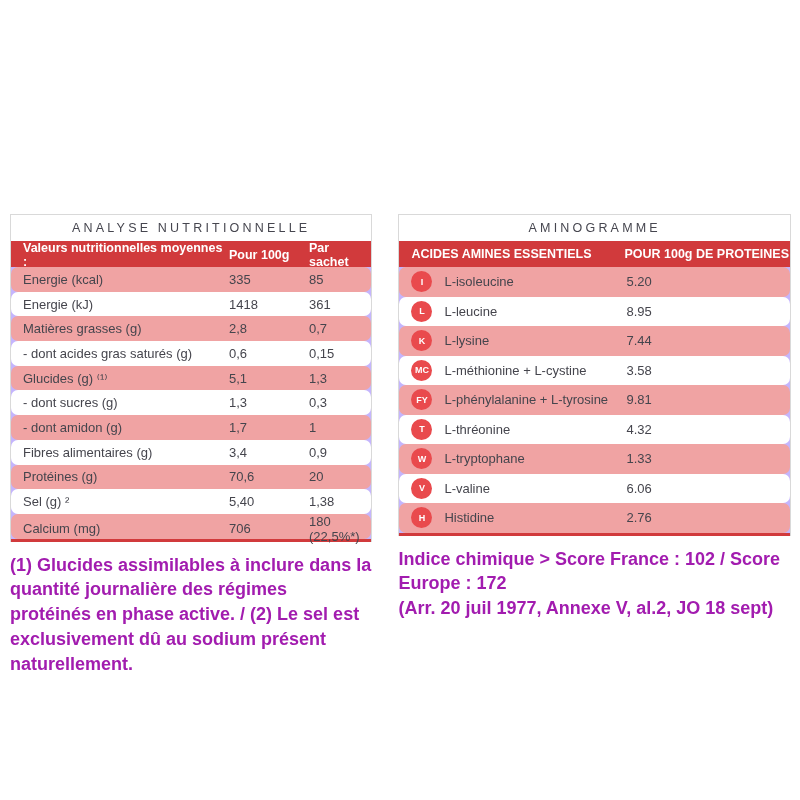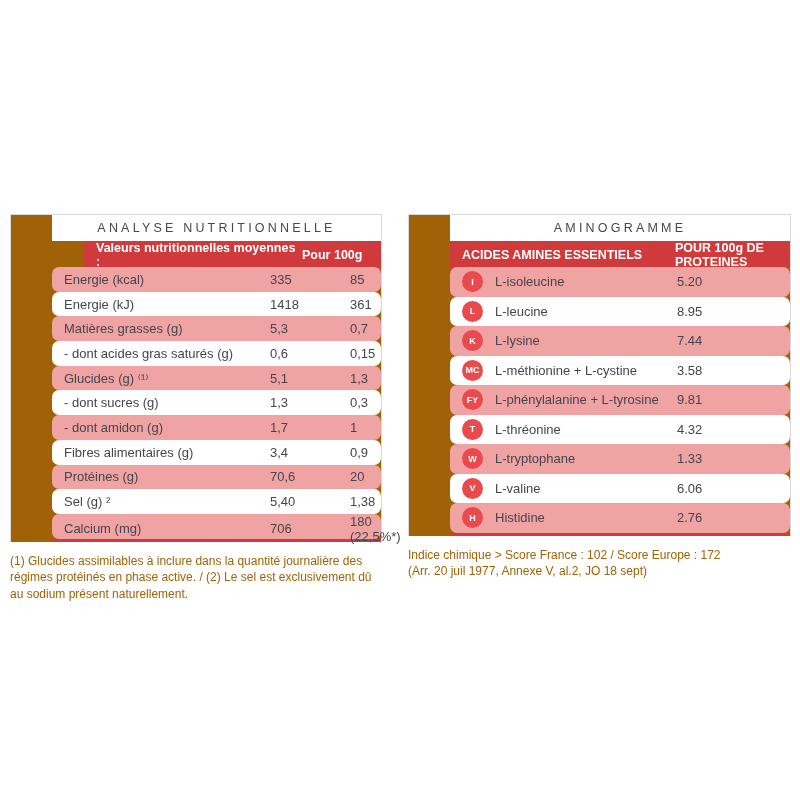--- a/index.html
+++ b/index.html
@@ -13,22 +13,21 @@
     padding: 214px 9px 0 10px;
     gap: 26px;
     align-items: flex-start;
   }
   .col-left { width: 372px; }
   .col-right { width: 403px; }
 
   .table {
     border: 1px solid #d9d9d9;
     border-bottom: none;
-    background: #a16207;
-    padding-left: 41px;
+    background: #c4b5fd;
   }
   .table-title {
     height: 26px;
     display: flex;
     align-items: center;
     justify-content: center;
     font-size: 12.5px;
     font-weight: 500;
     letter-spacing: 3.2px;
     color: #46464f;
@@ -36,21 +35,21 @@
   }
   .thead {
     background: #d13a3c;
     color: #ffffff;
     height: 26px;
     display: grid;
     align-items: center;
     font-size: 12.5px;
     font-weight: 600;
   }
-  .col-left .thead { grid-template-columns: 218px 80px 1fr; margin-left: 32px; }
+  .col-left .thead { grid-template-columns: 218px 80px 1fr; }
   .col-right .thead { grid-template-columns: 225px 1fr; }
 
   .row {
     display: grid;
     align-items: center;
     font-size: 13px;
     color: #45454d;
     background: #ffffff;
     border-radius: 7px;
   }
@@ -69,23 +68,24 @@
     color: #ffffff;
     font-size: 9px;
     font-weight: 700;
     display: flex;
     align-items: center;
     justify-content: center;
     letter-spacing: 0;
   }
   .footnote {
     margin-top: 11px;
-    font-size: 12px;
+    font-size: 18px;
     line-height: 1.38;
-    color: #a16207;
+    color: #a21caf;
+    font-weight: bold;
   }
 </style>
 </head>
 <body>
 
 <div class="wrap">
 
   <div class="col-left">
     <div class="table">
       <div class="table-title">ANALYSE NUTRITIONNELLE</div>
@@ -100,21 +100,21 @@
         <div>335</div>
         <div>85</div>
       </div>
       <div class="row">
         <div class="pad">Energie (kJ)</div>
         <div>1418</div>
         <div>361</div>
       </div>
       <div class="row pink">
         <div class="pad">Matières grasses (g)</div>
-        <div>5,3</div>
+        <div>2,8</div>
         <div>0,7</div>
       </div>
       <div class="row">
         <div class="pad">- dont acides gras saturés (g)</div>
         <div>0,6</div>
         <div>0,15</div>
       </div>
       <div class="row pink">
         <div class="pad">Glucides (g) ⁽¹⁾</div>
         <div>5,1</div>

